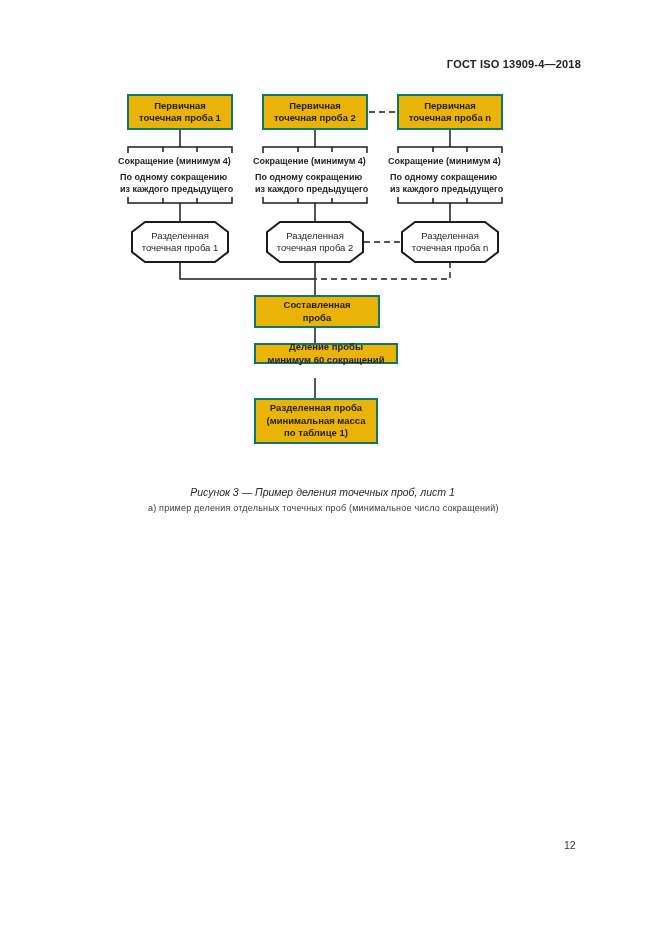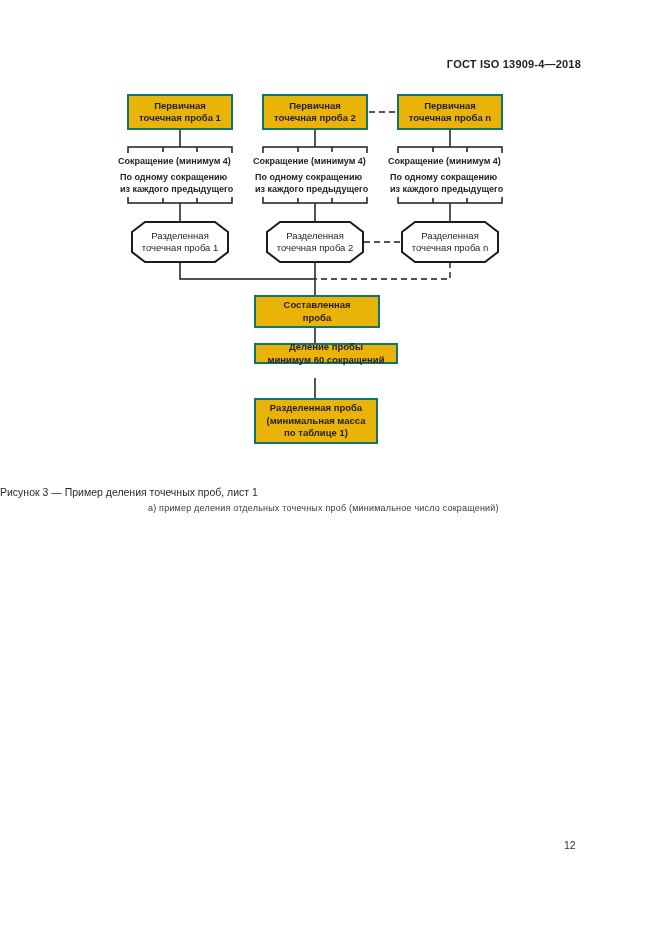--- a/index.html
+++ b/index.html
@@ -63,22 +63,24 @@
     font-size: 9px;
     color: #3a3a3a;
     letter-spacing: 0.2px;
     margin-top: 44px;
   }
   .figure-caption {
     position: absolute;
     top: 486px;
     left: 0;
     width: 645px;
+    text-align: center;
     font-size: 10.5px;
     color: #2a2a2a;
+    font-style: italic;
   }
   .page-number {
     position: absolute;
     top: 839px;
     left: 564px;
     font-size: 10.5px;
     color: #333;
   }
 </style>
 </head>

